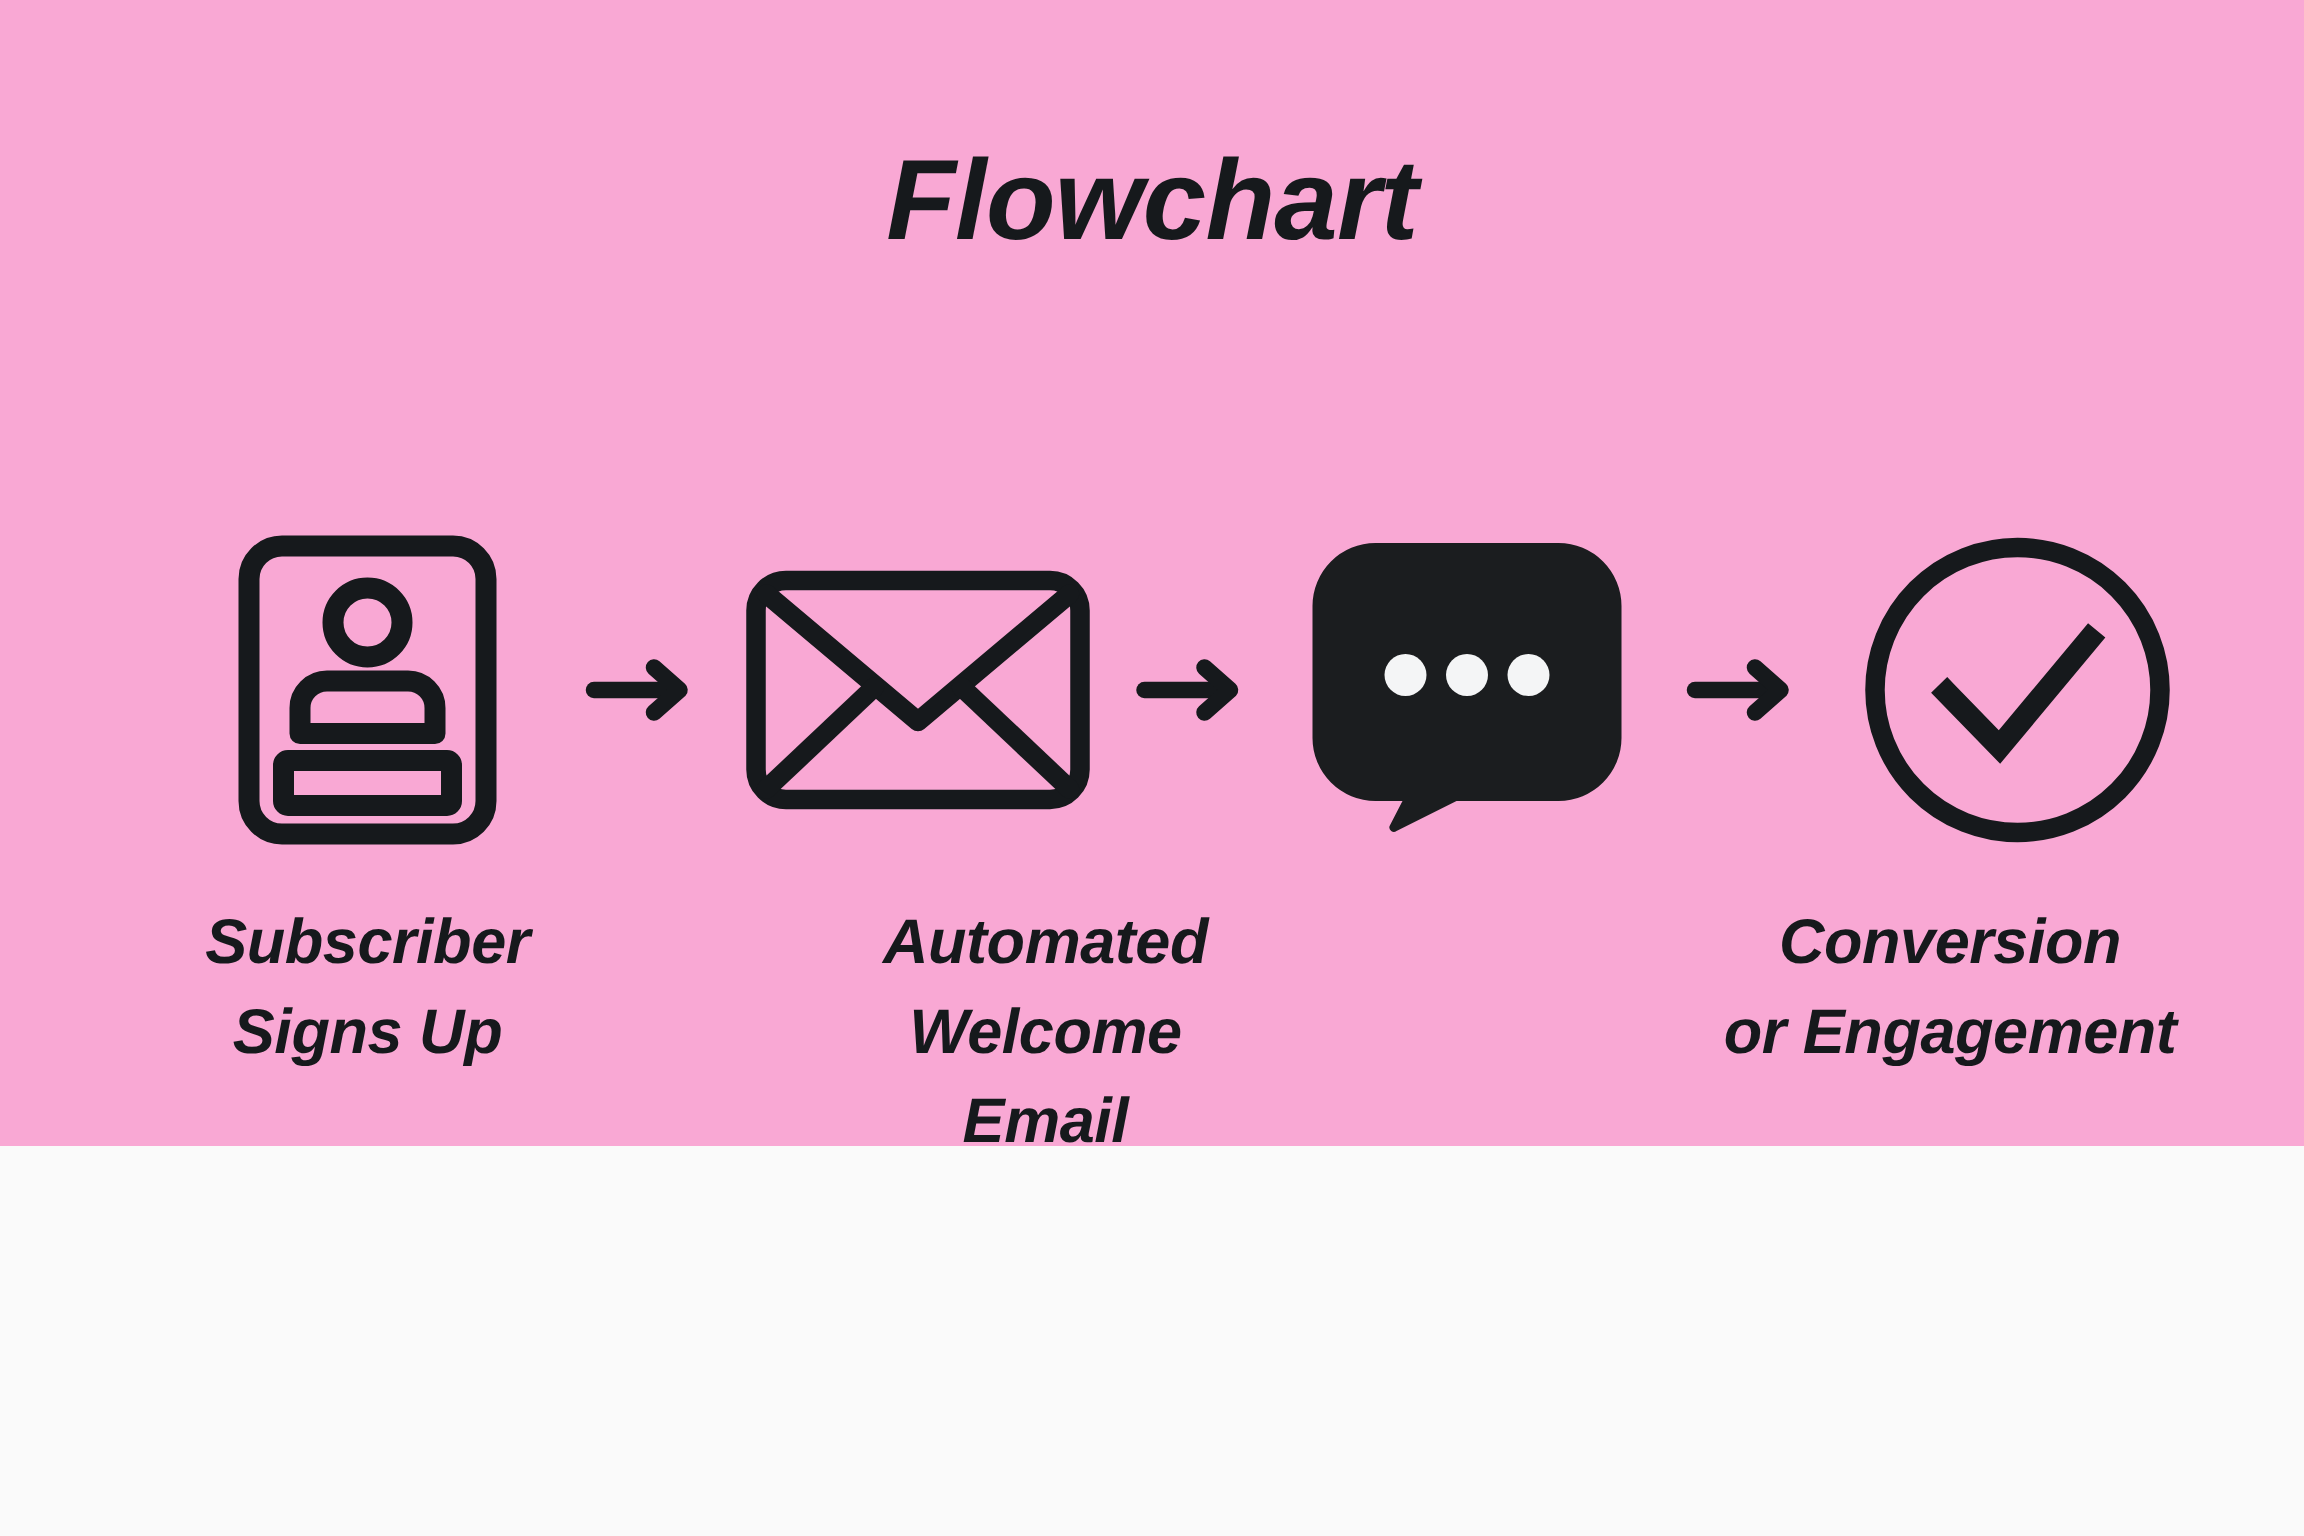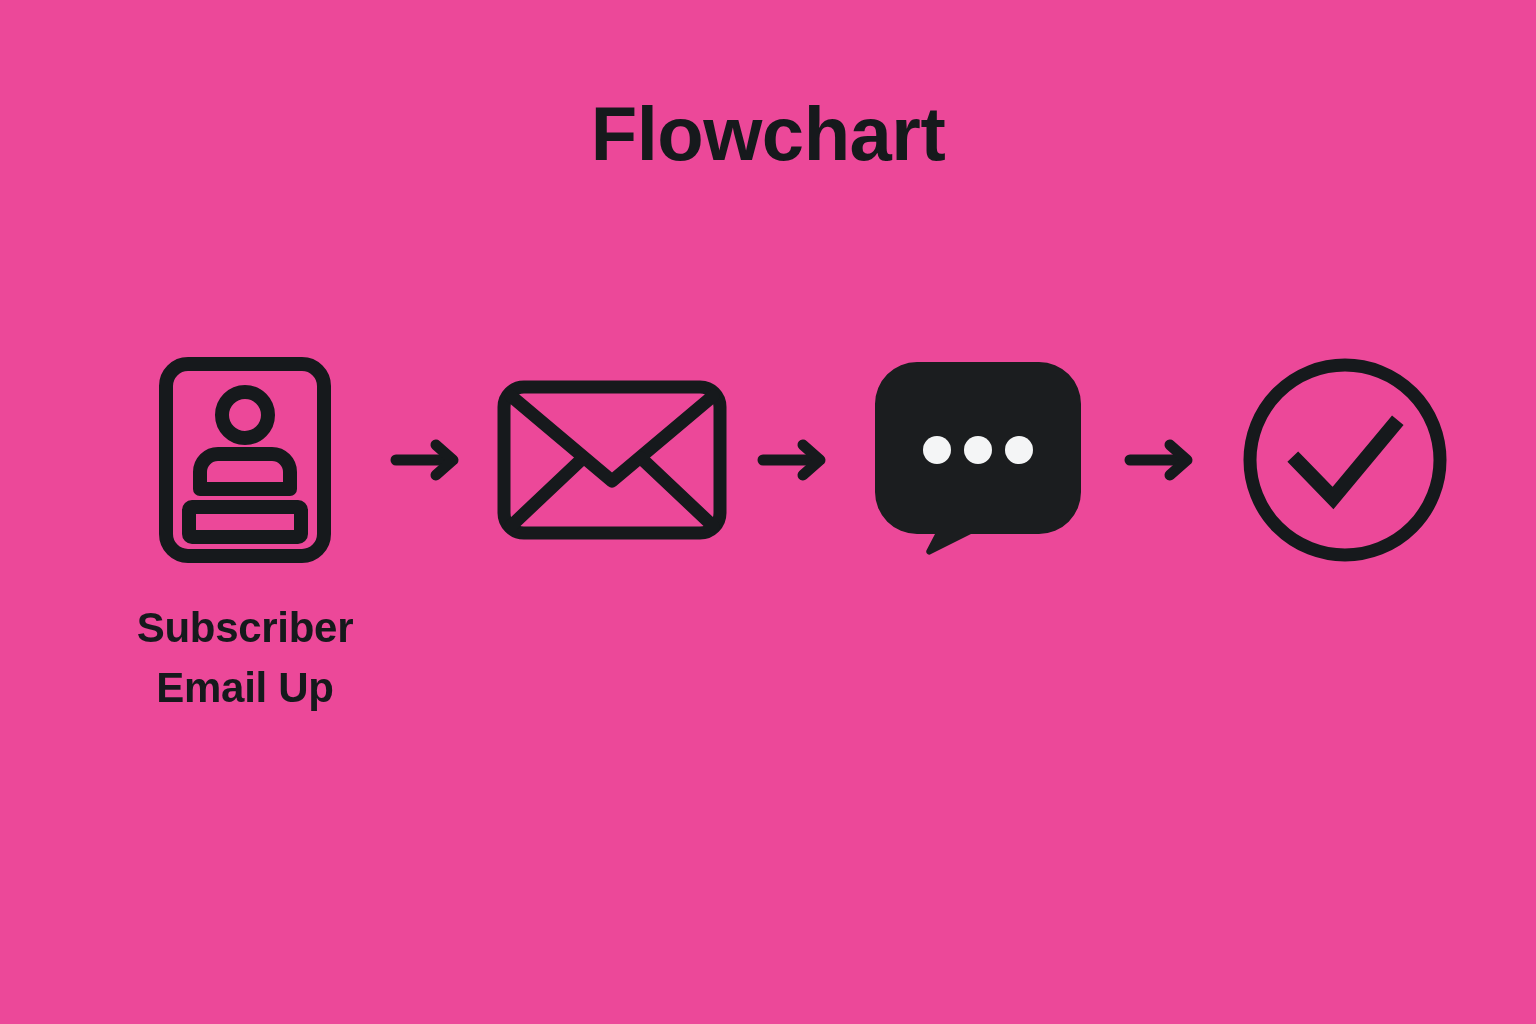--- a/index.html
+++ b/index.html
@@ -11,22 +11,23 @@
     height: 1024px;
     background: #fafafa;
     font-family: "Liberation Sans", sans-serif;
     overflow: hidden;
     position: relative;
   }
 
   #canvas {
     position: relative;
     width: 1536px;
-    height: 1024px;
-    background: #ec4899;
+    height: 764px;
+    background: #f9a8d4;
+    font-style: italic;
   }
 
   #chart-title {
     position: absolute;
     top: 96px;
     left: 0;
     width: 1536px;
     text-align: center;
     font-size: 76px;
     font-weight: 700;
@@ -187,26 +188,31 @@
           <path d="M55 104 L90 140 L150 68" stroke="#16191c" stroke-width="15" stroke-linecap="square" stroke-linejoin="miter" fill="none"></path>
         </svg>
       </span>
     </div>
 
   </div>
 
   <div class="labels-row">
 
     <div class="label">Subscriber
-Email Up</div>
+Signs Up</div>
 
     <div class="label-spacer"></div>
 
+    <div class="label">Automated
+Welcome
+Email</div>
 
     <div class="label-spacer"></div>
 
 
     <div class="label-spacer"></div>
 
+    <div class="label label-wide2">Conversion
+or Engagement</div>
 
   </div>
 
 </div>
 
 </body></html>

